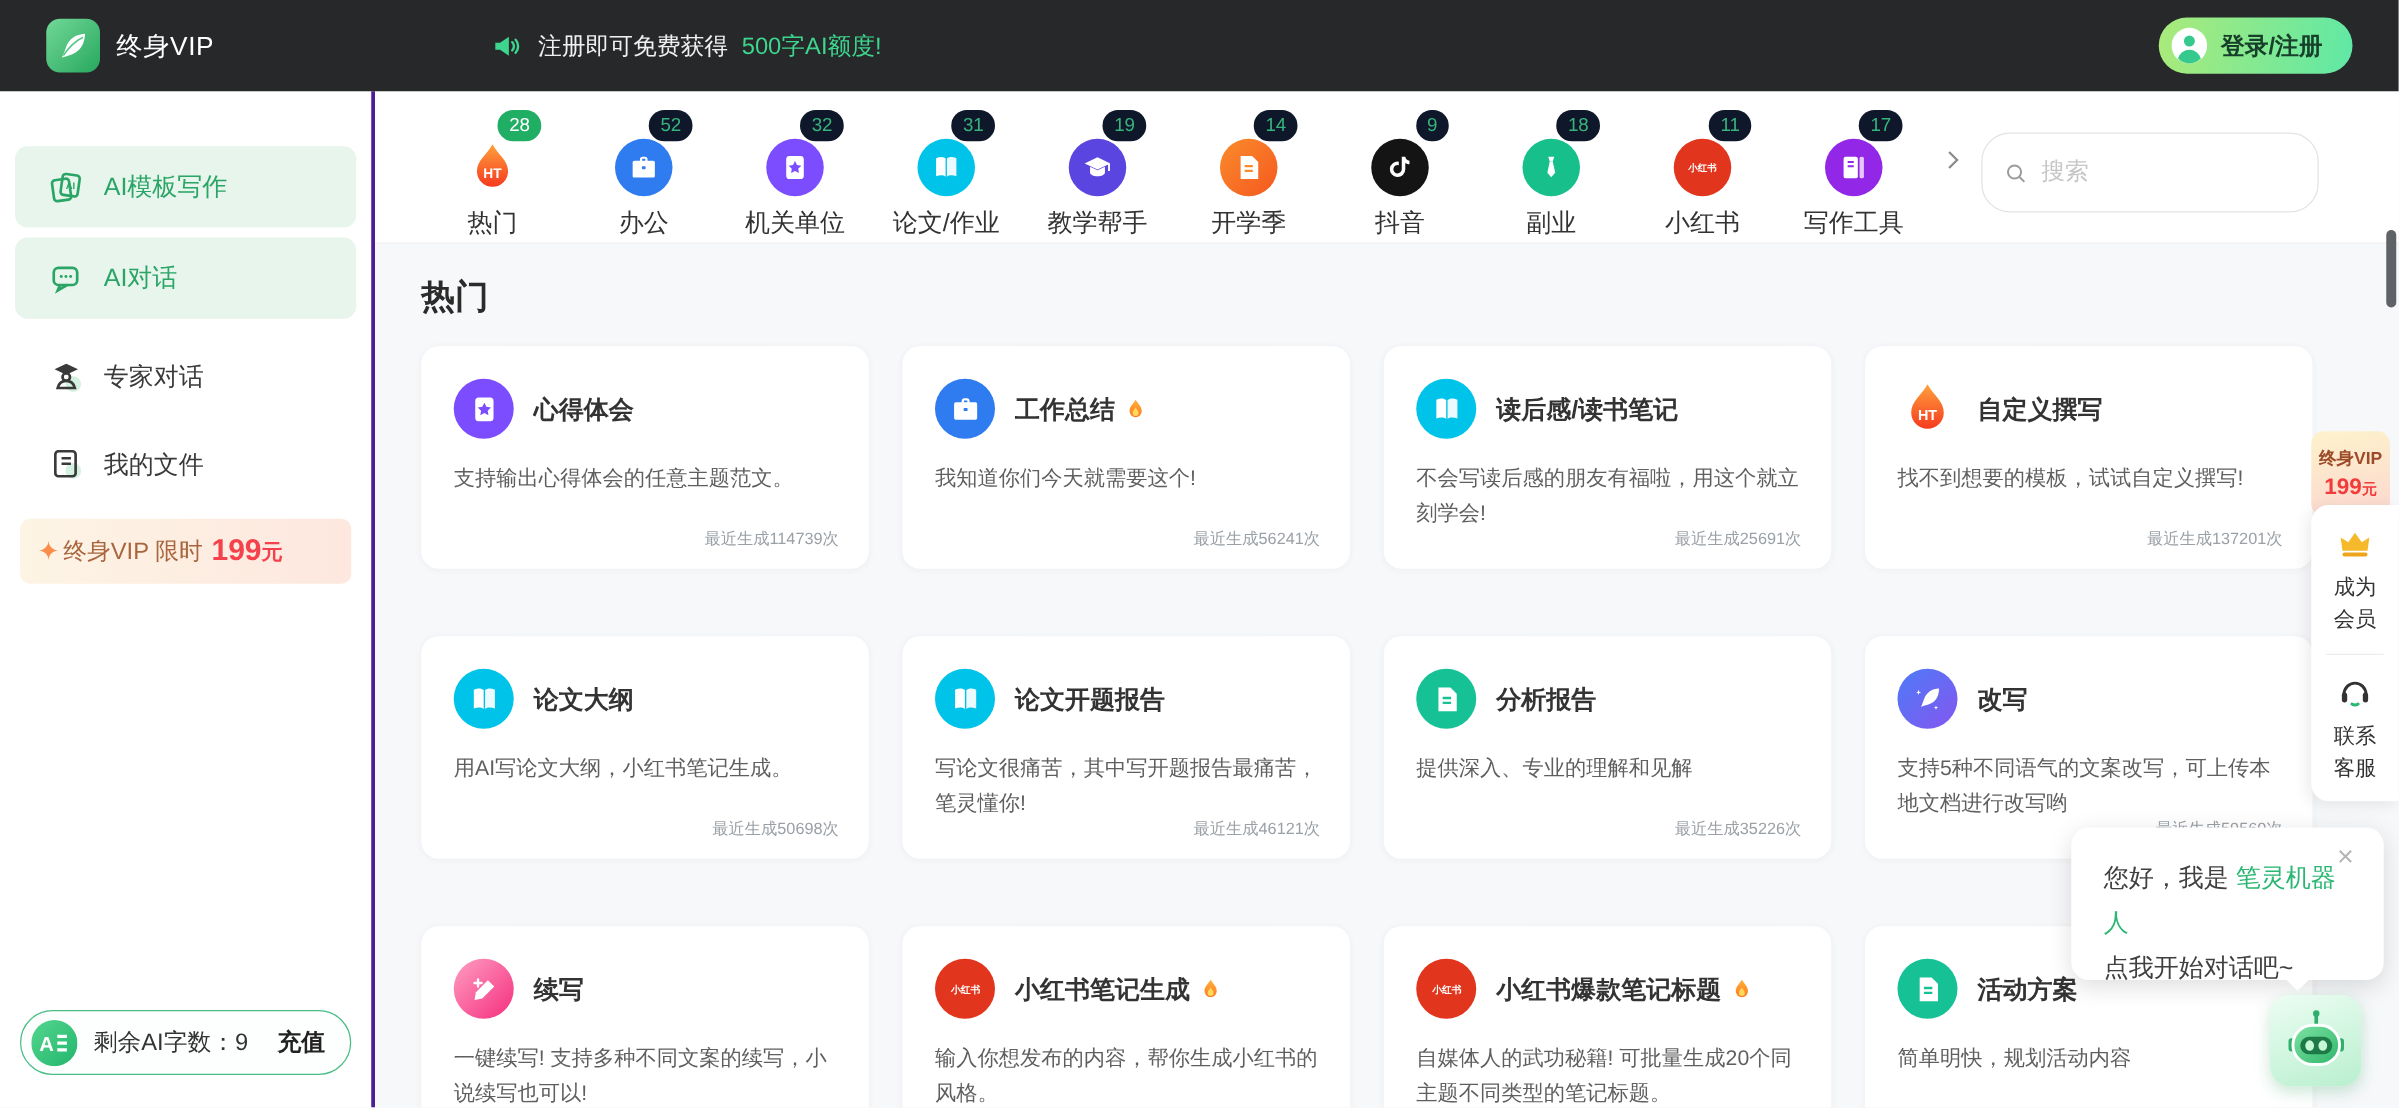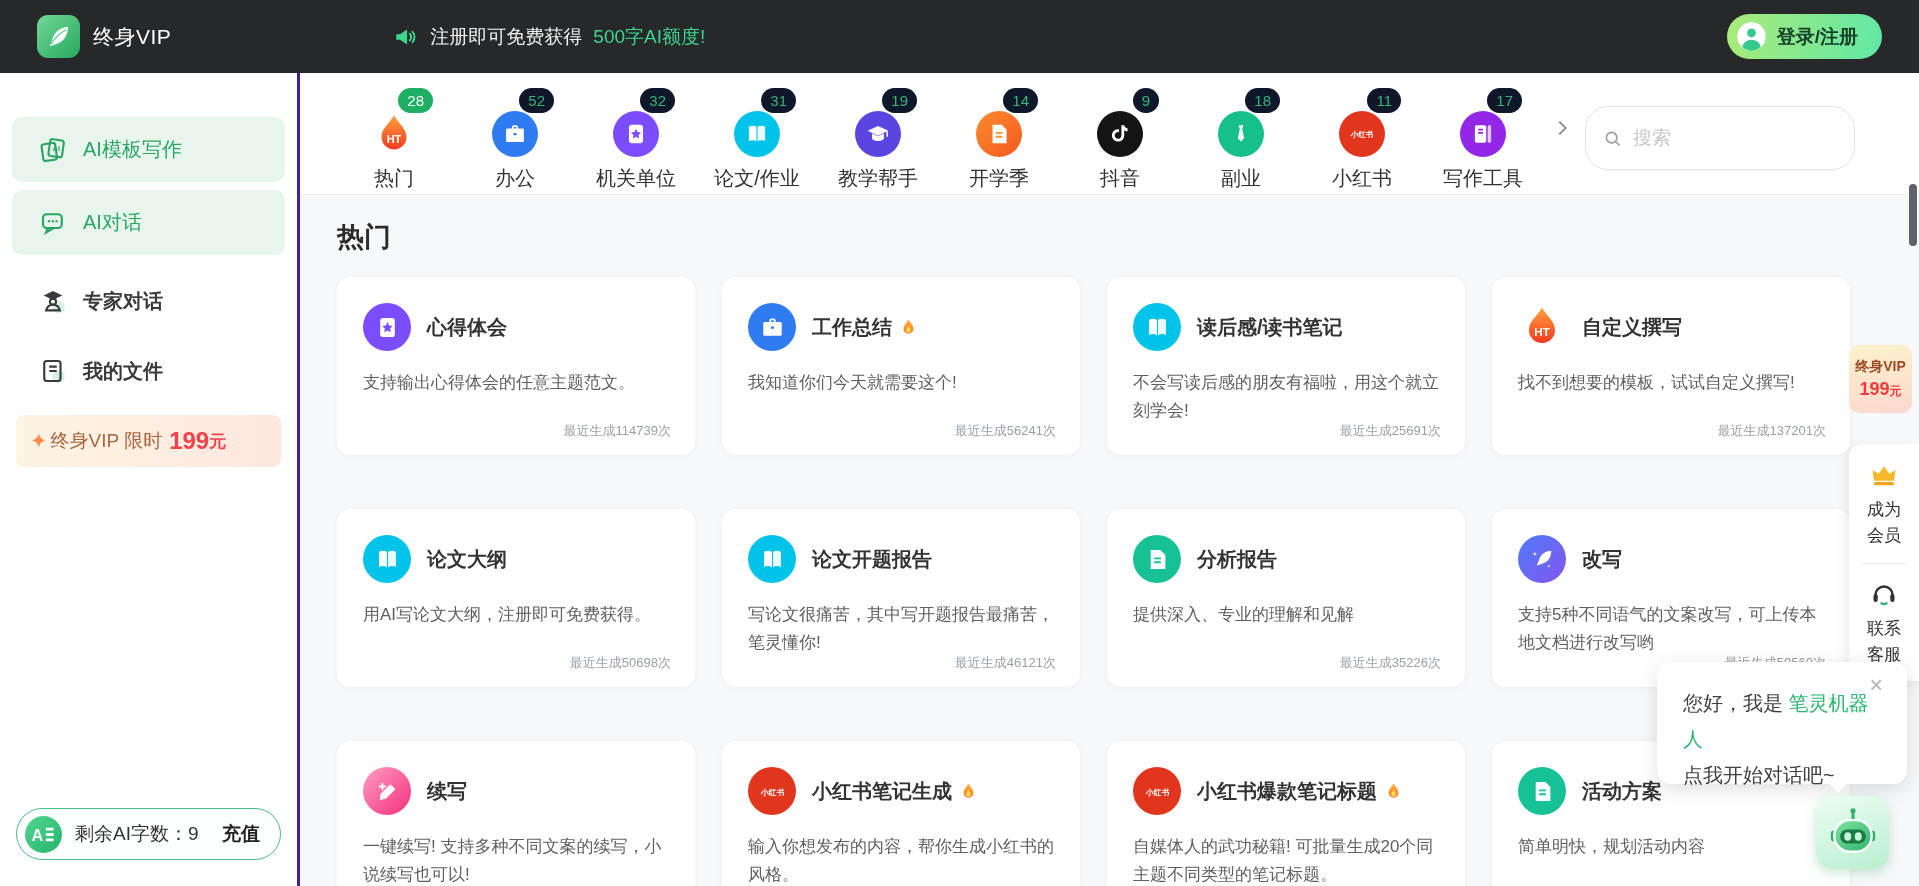--- a/index.html
+++ b/index.html
@@ -22,21 +22,21 @@
                font-size:19px; font-weight:bold; color:#17402a; cursor:pointer; font-family:inherit; }
   .login-btn svg { width:31px; height:31px; }
 
   
   .sidebar { position:absolute; left:0; top:73px; width:300px; bottom:0; background:#fff;
              border-right:3px solid #4c1d95; padding:44px 12px; z-index:50; }
   .side-item { display:flex; align-items:center; gap:15px; font-size:20px; color:#3a3a3a;
                padding-left:26px; height:65px; border-radius:10px; margin-bottom:8px; cursor:pointer; }
   .side-item svg { width:30px; height:30px; flex:none; }
   .side-item.active { background:#e7f5ec; color:#2aa566; }
-  .side-item.plain { height:48px; margin-top:22px;font-weight:bold; }
+  .side-item.plain { height:48px; margin-top:22px; }
   .vip-promo { margin:20px 4px 0; height:52px; border-radius:8px;
                background:linear-gradient(90deg,#fdf4e4,#fde7df); display:flex; align-items:center;
                padding:0 14px; font-size:19px; color:#a9663e; cursor:pointer; }
   .vip-promo .sparkle { color:#fb8c4a; font-size:21px; margin-right:3px; }
   .vip-promo .price { color:#f5414b; font-weight:bold; font-size:24px; margin-left:7px; }
   .vip-promo .unit { color:#f5414b; font-size:17px; font-weight:bold; }
   .credits { position:absolute; left:16px; right:16px; bottom:26px; height:52px;
              border:1.5px solid #49bd87; border-radius:26px; background:#fdfffe;
              display:flex; align-items:center; padding:0 20px 0 8px; gap:13px; }
   .credits svg { width:37px; height:37px; flex:none; }
@@ -85,21 +85,21 @@
   .card-desc { margin-top:18px; font-size:17px; color:#5f5f5f; line-height:1.62; }
   .card-stat { position:absolute; right:24px; bottom:15px; font-size:13px; color:#9aa0a6; }
 
   
   .vip-float { position:absolute; right:7px; top:345px; width:63px; height:68px; border-radius:10px;
                background:linear-gradient(170deg,#fdf2cb,#fcd7d0); display:flex; flex-direction:column;
                align-items:center; justify-content:center; z-index:70; cursor:pointer; }
   .vip-float .l1 { font-size:14px; font-weight:bold; color:#9c4a28; }
   .vip-float .l2 { font-size:18px; font-weight:800; color:#f43b3b; margin-top:3px; }
   .vip-float .l2 small { font-size:12px; }
-  .float-widget { position:absolute; right:0; top:444px; width:70px; border-radius:14px 0 0 14px;
+  .float-widget { position:absolute; right:0; top:404px; width:70px; border-radius:14px 0 0 14px;
                   background:#fff; box-shadow:-3px 3px 12px rgba(0,0,0,.08); z-index:70;
                   padding:16px 0 14px; display:flex; flex-direction:column; align-items:center; }
   .fw-item { display:flex; flex-direction:column; align-items:center; cursor:pointer; }
   .fw-item svg { width:30px; height:30px; }
   .fw-label { width:40px; font-size:17px; color:#333; text-align:center; line-height:1.5; margin-top:7px;
               word-break:break-all; }
   .fw-divider { width:66%; height:1px; background:#ececec; margin:15px 0; }
 
   .bubble { position:absolute; right:12px; top:662px; width:250px; height:122px; background:#fff;
             border-radius:14px; box-shadow:0 5px 20px rgba(0,0,0,.13); z-index:75; padding:23px 26px;
@@ -412,21 +412,21 @@
       <div class="card">
         <div class="card-head">
           <span class="cicon" style="background:#00c3ea">
             <svg viewBox="0 0 24 24">
               <path d="M4.5 5.2c2.8-1.3 5.3-1.2 7 .2v13.4c-1.7-1.3-4.2-1.4-7-.3V5.2z" fill="#fff"></path>
               <path d="M19.5 5.2c-2.8-1.3-5.3-1.2-7 .2v13.4c1.7-1.3 4.2-1.4 7-.3V5.2z" fill="#fff" opacity=".92"></path>
             </svg>
           </span>
           <span class="card-title">论文大纲</span>
         </div>
-        <div class="card-desc">用AI写论文大纲，注册即可免费获得。</div>
+        <div class="card-desc">用AI写论文大纲，小红书笔记生成。</div>
         <div class="card-stat">最近生成50698次</div>
       </div>
       <div class="card">
         <div class="card-head">
           <span class="cicon" style="background:#00c3ea">
             <svg viewBox="0 0 24 24">
               <path d="M4.5 5.2c2.8-1.3 5.3-1.2 7 .2v13.4c-1.7-1.3-4.2-1.4-7-.3V5.2z" fill="#fff"></path>
               <path d="M19.5 5.2c-2.8-1.3-5.3-1.2-7 .2v13.4c1.7-1.3 4.2-1.4 7-.3V5.2z" fill="#fff" opacity=".92"></path>
             </svg>
           </span>

